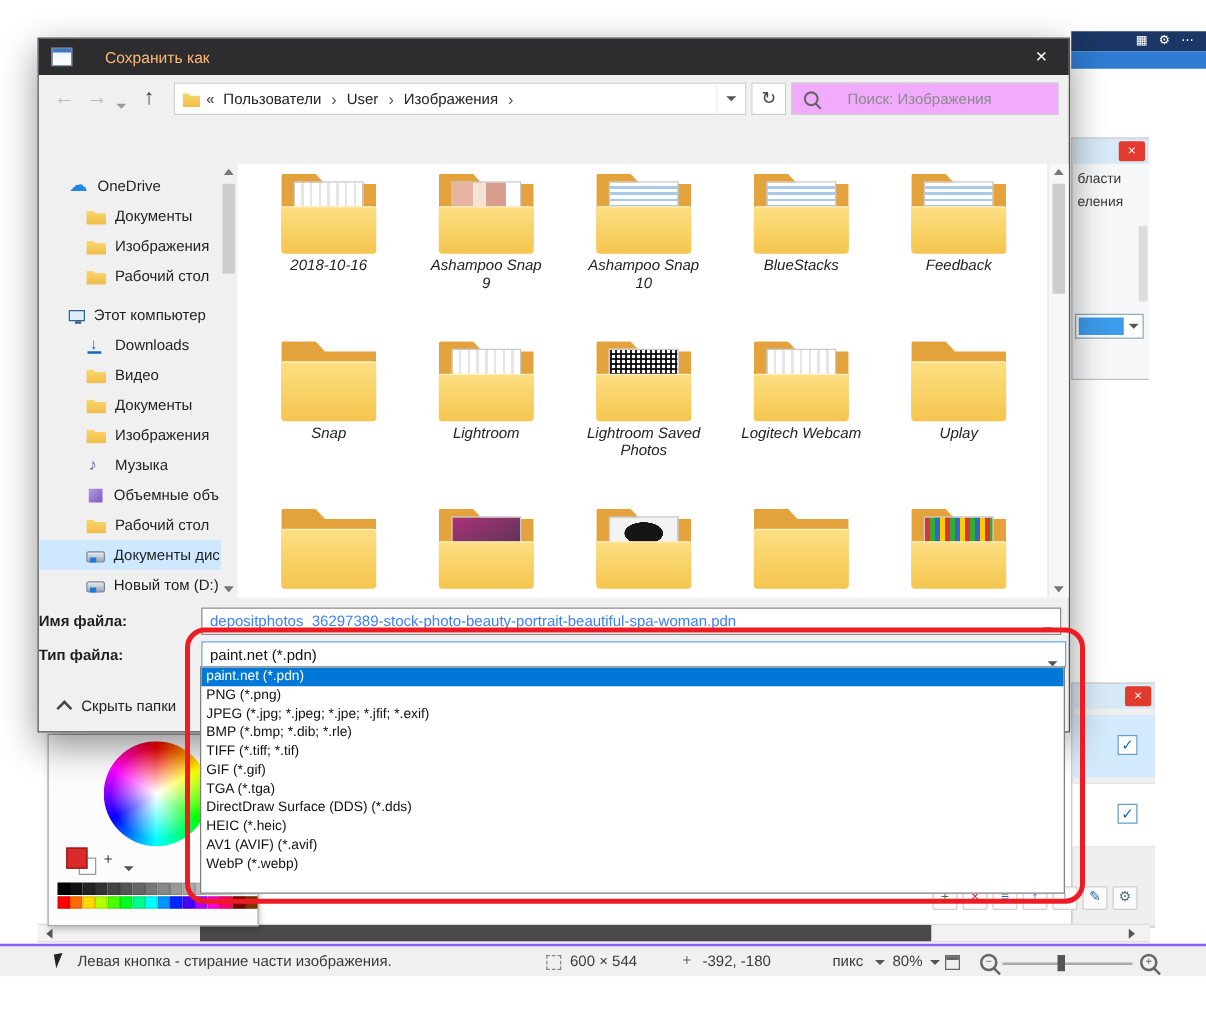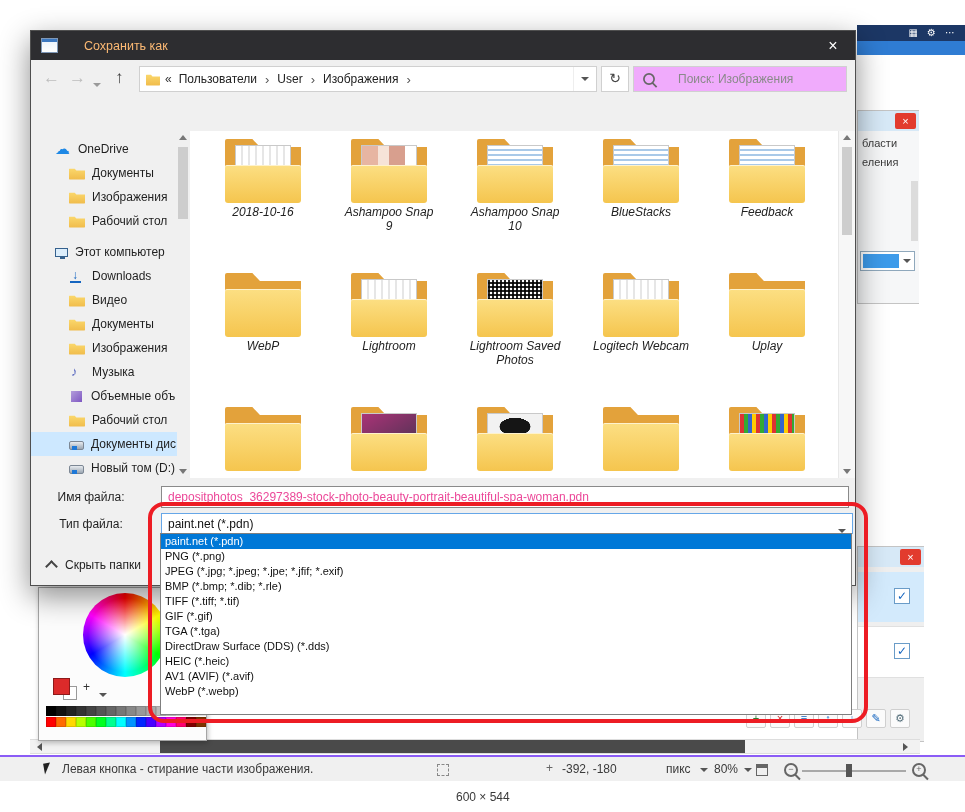--- a/index.html
+++ b/index.html
@@ -136,25 +136,25 @@
   .t-photos .f-content{background:linear-gradient(90deg,#e7b5a2 0 30%,#f6e3d8 30% 50%,#d89f8e 50% 80%,#fff 80%);}
   .t-qr .f-content{background-color:#fff;background-image:repeating-linear-gradient(0deg,rgba(0,0,0,.85) 0 2px,transparent 2px 4px),repeating-linear-gradient(90deg,rgba(0,0,0,.85) 0 2px,transparent 2px 4px);}
   .t-portrait .f-content{background:linear-gradient(150deg,#aa3377,#553355);}
   .t-face .f-content{background:radial-gradient(ellipse at 50% 45%,#151515 0 40%,#f2f2f2 41%);}
   .t-colorful .f-content{background:repeating-linear-gradient(90deg,#d33 0 4px,#3a3 4px 8px,#36c 8px 12px,#fc0 12px 16px);}
   .flabel{max-width:96px;margin:3px auto 0;font-size:12px;line-height:1.15;color:#222;}
 
   .grid-scroll{position:absolute;left:807px;top:100px;width:17px;height:347px;background:#f7f7f7;border-left:1px solid #e8e8e8;box-sizing:border-box;}
   .gs-thumb{position:absolute;left:3px;top:16px;width:10px;height:88px;background:#cdcdcd;}
 
-  .row-label{position:absolute;left:0;width:120px;text-align:center;font-size:12px;color:#1f1f1f;}
+  .row-label{position:absolute;left:0;width:120px;text-align:left;font-size:12px;color:#1f1f1f;font-weight:bold;}
   .fname-label{top:459px;}
   .ftype-label{top:486px;}
   .fname-combo{position:absolute;left:130px;top:455px;width:688px;height:22px;background:#fff;border:1px solid #8a8a8a;box-sizing:border-box;}
-  .fname-combo input{position:absolute;left:0;top:0;width:calc(100% - 22px);height:100%;border:none;outline:none;font-family:inherit;font-size:12px;color:#ec4899;padding:0 0 0 6px;background:transparent;}
+  .fname-combo input{position:absolute;left:0;top:0;width:calc(100% - 22px);height:100%;border:none;outline:none;font-family:inherit;font-size:12px;color:#3b82f6;padding:0 0 0 6px;background:transparent;}
   .combo-caret{position:absolute;right:6px;top:8px;}
   .ftype-combo{position:absolute;left:130px;top:482px;width:692px;height:21px;background:#fff;border:1px solid #66a7e8;box-sizing:border-box;display:flex;align-items:center;padding-left:6px;font-size:12px;color:#111;}
   .hide-folders{position:absolute;left:16px;top:527px;display:flex;align-items:center;gap:9px;font-size:12px;color:#1f1f1f;}
   .chup{width:7px;height:7px;border-left:2px solid #444;border-top:2px solid #444;transform:rotate(45deg);display:inline-block;margin-top:3px;}
 
   
   .dropdown{left:160px;top:533px;width:692px;height:182px;background:#fff;border:1px solid #7f7f7f;z-index:30;box-sizing:border-box;overflow:hidden;}
   .opt{height:15px;line-height:15px;padding-left:4px;font-size:11px;color:#101010;white-space:nowrap;}
   .opt.selected{background:#0078d7;color:#fff;}
 
@@ -256,21 +256,21 @@
   <div class="abs hscroll">
     <span class="tri-l"></span>
     <div class="hs-thumb"></div>
     <span class="tri-r"></span>
   </div>
 
   <div class="abs statusbar">
     <span class="cursor-ic"></span>
     <span class="txt" style="left:62px;">Левая кнопка - стирание части изображения.</span>
     <span class="size-ic"></span>
-    <span class="txt" style="left:456px;margin-top:28px;">600 × 544</span>
+    <span class="txt" style="left:456px;">600 × 544</span>
     <span class="pos-ic">+</span>
     <span class="txt" style="left:562px;">-392, -180</span>
     <span class="txt" style="left:666px;">пикс</span>
     <span class="cdn" style="position:absolute;left:700px;top:11px;"></span>
     <span class="txt" style="left:714px;">80%</span>
     <span class="cdn" style="position:absolute;left:744px;top:11px;"></span>
     <span class="win-ic"></span>
     <span class="mag zoom-out">
         <span class="pm">−</span>
       </span>
@@ -428,21 +428,21 @@
             <div class="f-content"></div>
             <div class="f-front"></div>
         </div>
         <div class="flabel">Feedback</div>
       </div>
         <div class="fitem t-plain">
         <div class="fico">
           <div class="f-back"></div>
             <div class="f-front"></div>
         </div>
-        <div class="flabel">WebP</div>
+        <div class="flabel">Snap</div>
       </div>
         <div class="fitem t-docs-white">
         <div class="fico">
           <div class="f-back"></div>
             <div class="f-content"></div>
             <div class="f-front"></div>
         </div>
         <div class="flabel">Lightroom</div>
       </div>
         <div class="fitem t-qr">

